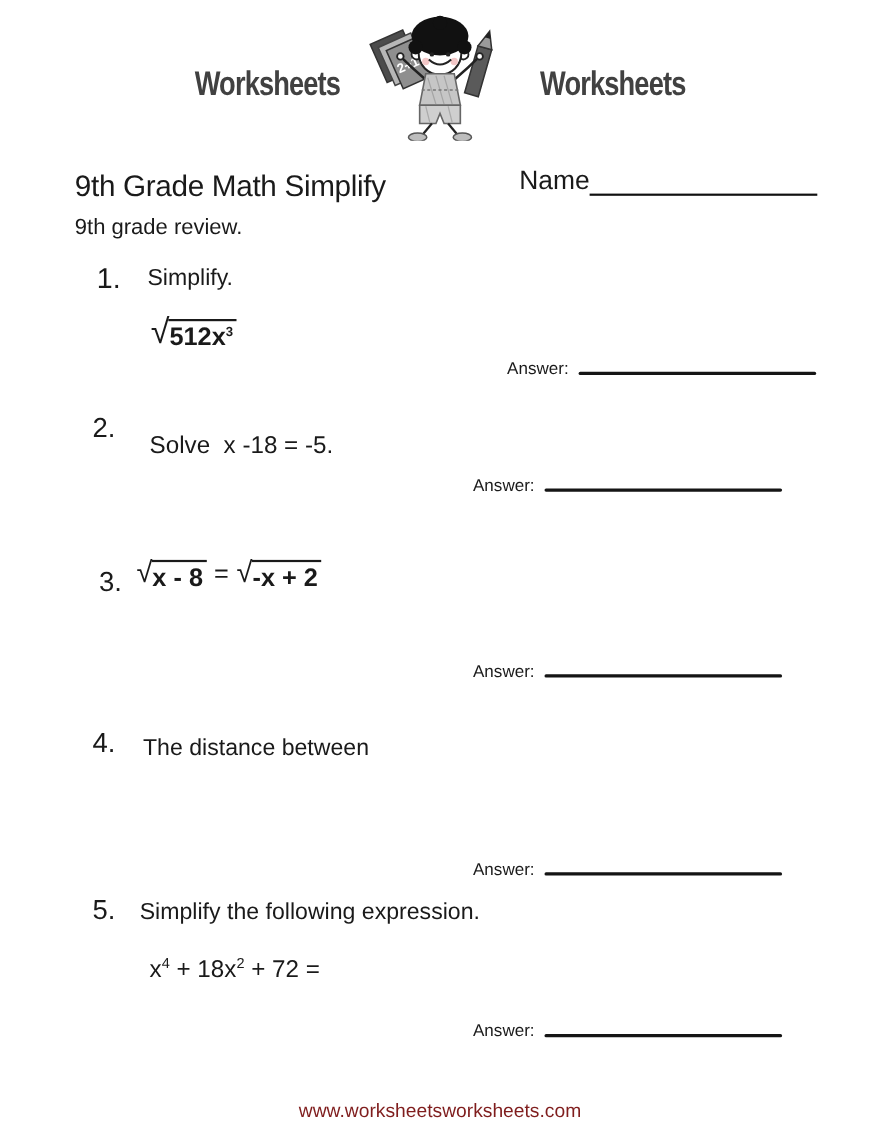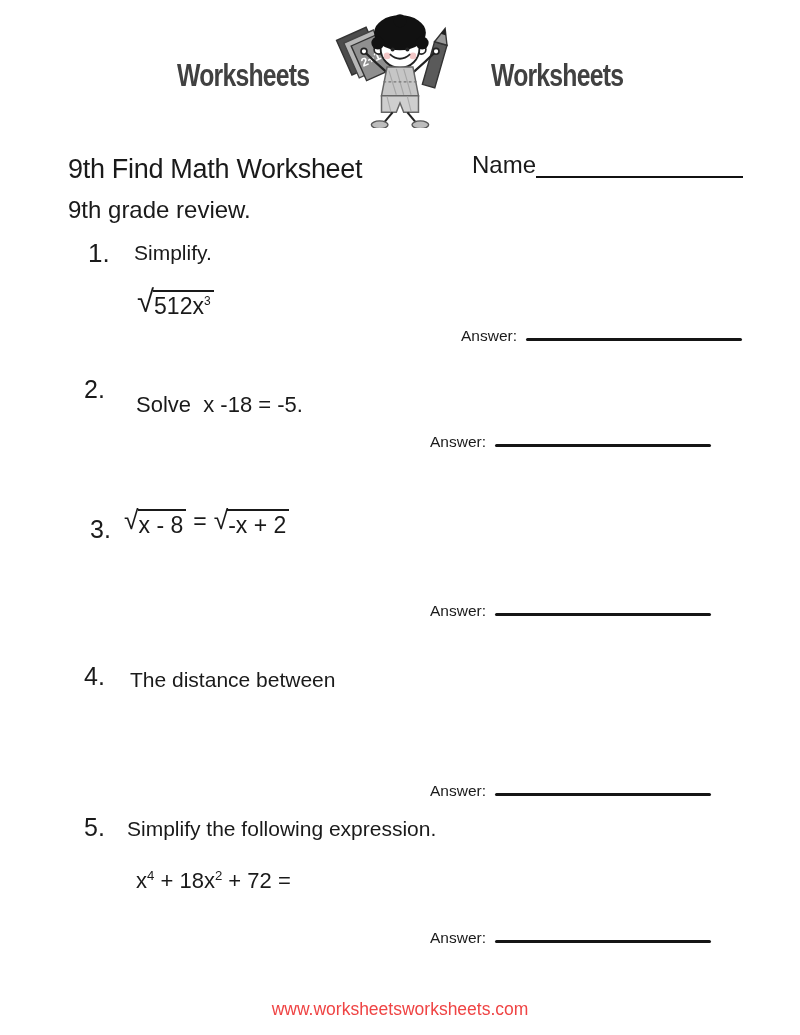--- a/index.html
+++ b/index.html
@@ -24,42 +24,42 @@
     color:#414141; margin-top:52px; white-space:nowrap;
   }
   .logo-text.left  { transform:scaleX(0.80); transform-origin:right center; }
   .logo-text.right { transform:scaleX(0.80); transform-origin:left center; }
   .mascot { width:158px; height:122px; flex:0 0 auto; }
 
   
   .title { left:68px; top:154px; font-size:27px; letter-spacing:-0.3px; }
   .name-label { left:472px; top:151px; font-size:24px; }
   .name-line { left:536px; top:176px; width:207px; height:2px; background:#111; }
-  .subtitle { left:68px; top:196px; font-size:24px; }
+  .subtitle { left:68px; top:196px; font-size:20px; }
 
   
   .pnum  { font-size:25px; }
   .ptext { font-size:21px; }
   .pexpr { font-size:22px; white-space:nowrap; }
   sup { font-size:0.6em; vertical-align:super; line-height:0; }
 
   .rad   { display:inline-flex; align-items:flex-start; }
   .rsign { font-size:1.35em; line-height:0.80; display:inline-block; }
-  .rcand { display:inline-block; border-top:2.5px solid #1a1a1a; padding:1px 3px 0 1px; margin-left:-1px; }
+  .rcand { display:inline-block; border-top:2.5px solid #1a1a1a; padding:1px 3px 0 1px; margin-left:-1px;font-weight:bold; }
   .rcand sup { font-size:0.52em; }
   .eq { margin:0 7px; }
 
   .p4-lines { line-height:30.5px; }
 
   
   .answer { display:flex; align-items:flex-start; gap:9px; }
   .answer-label { font-size:15.5px; padding-top:0; }
   .answer-line  { width:216px; height:3px; background:#151515; border-radius:2px; margin-top:11px; }
 
-  .footer { left:0; right:0; top:999px; text-align:center; font-size:17.5px; color:#ef4444; }
+  .footer { left:0; right:0; top:999px; text-align:center; font-size:17.5px; color:#7f1d1d; }
 </style>
 </head>
 <body>
 
 <div>
 
   <div class="logo-row">
     <span class="logo-text left">Worksheets</span>
 
     <svg class="mascot" viewBox="0 0 160 132" aria-hidden="true">
@@ -113,21 +113,21 @@
 
       <path d="M72,115 L62,127" stroke="#222" stroke-width="2.2"></path>
       <path d="M88,115 L98,127" stroke="#222" stroke-width="2.2"></path>
       <ellipse cx="58" cy="128.5" rx="9" ry="4.2" fill="#bdbdbd" stroke="#555" stroke-width="1.5"></ellipse>
       <ellipse cx="102" cy="128.5" rx="9" ry="4.2" fill="#bdbdbd" stroke="#555" stroke-width="1.5"></ellipse>
     </svg>
 
     <span class="logo-text right">Worksheets</span>
   </div>
 
-  <h1 class="abs title" style="font-weight:normal;">9th Find Math Worksheet</h1>
+  <h1 class="abs title" style="font-weight:normal;">9th Grade Math Simplify</h1>
   <span class="abs name-label">Name</span>
   <span class="abs name-line"></span>
   <div class="abs subtitle">9th grade review.</div>
 
   <span class="abs pnum" style="left:88px; top:238px; font-size:26px;">1.</span>
   <span class="abs ptext" style="left:134px; top:241px;">Simplify.</span>
   <div class="abs pexpr" style="left:137px; top:290px; font-size:23px;">
     <span class="rad">
       <span class="rsign">√</span>
         <span class="rcand"><span>512x</span><sup>3</sup></span>

